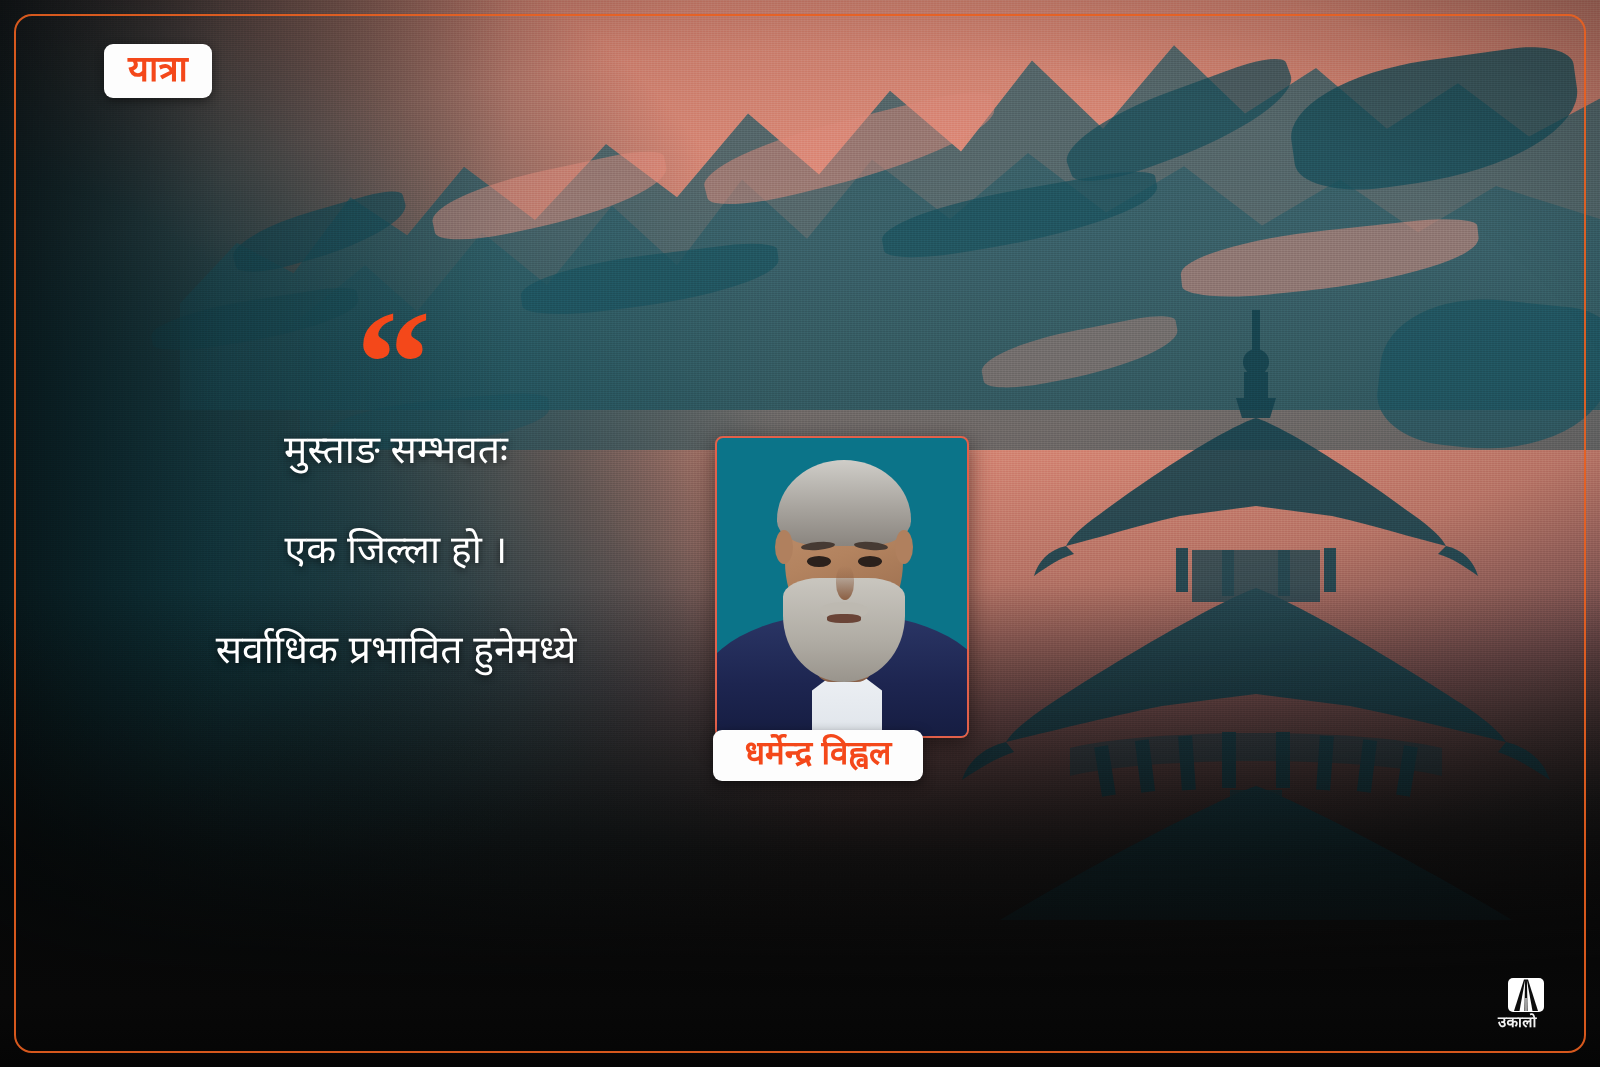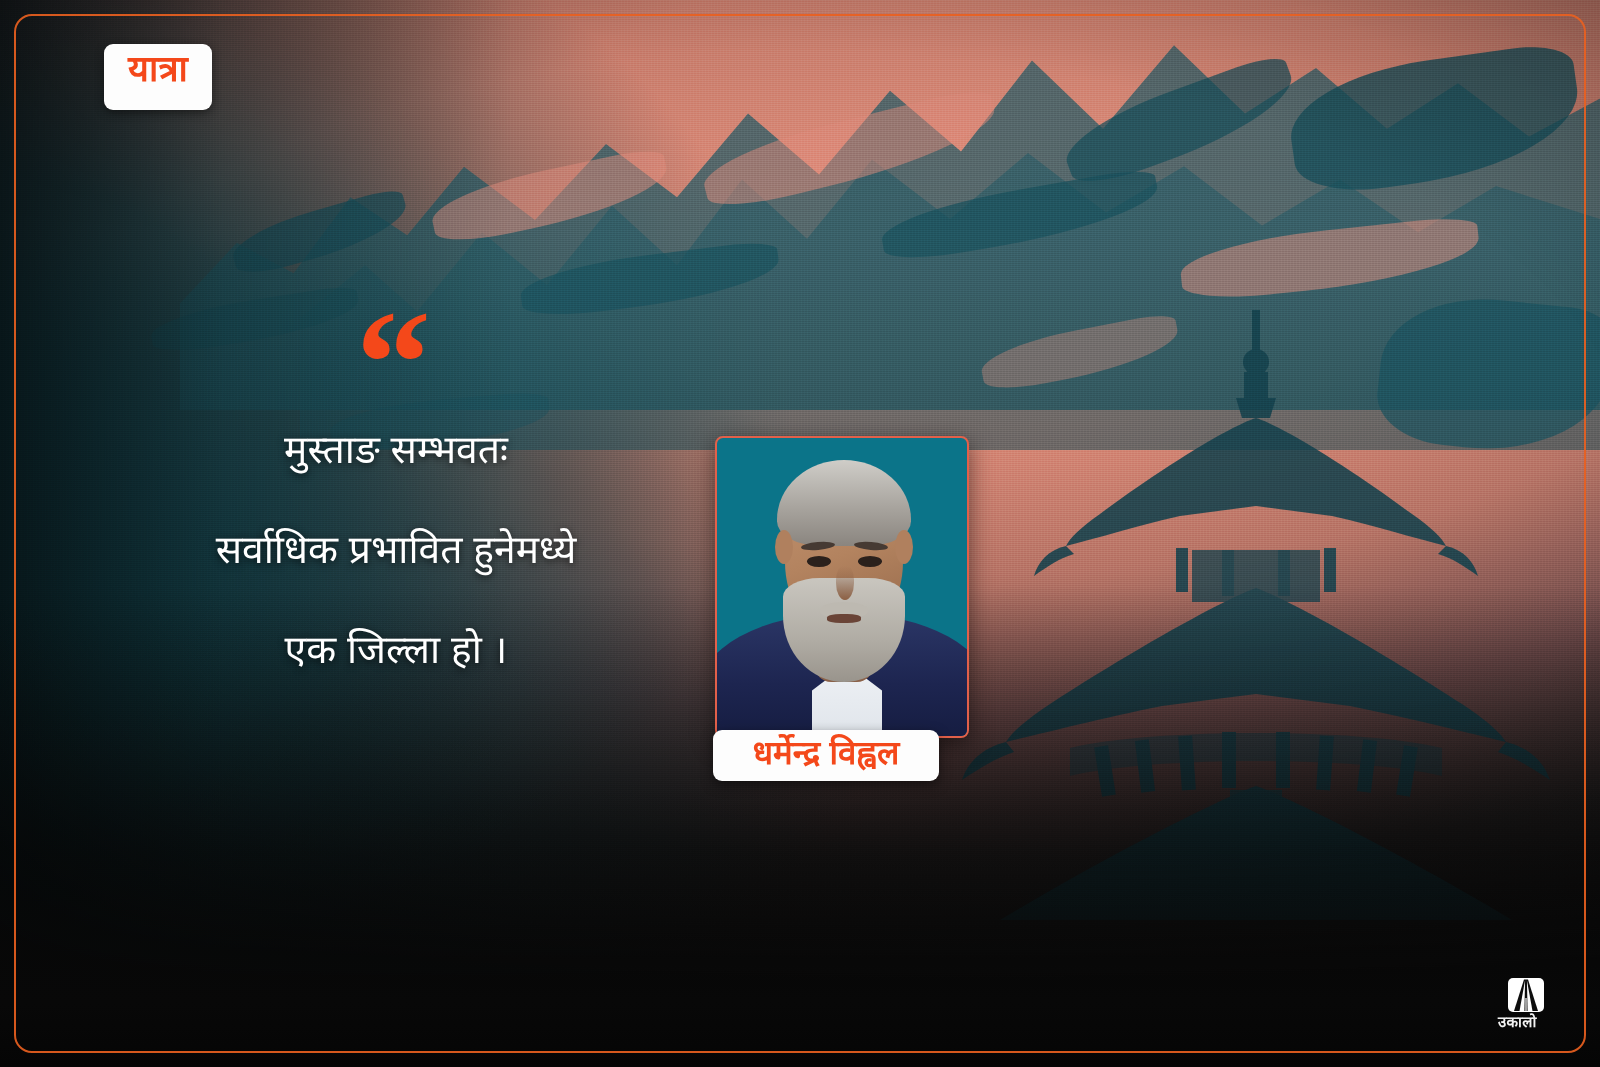--- a/index.html
+++ b/index.html
@@ -82,21 +82,21 @@
     pointer-events: none;
     opacity: .92;
   }
 
   
   #category-badge {
     position: absolute;
     left: 104px; top: 44px;
     background: #fdfdfd;
     border-radius: 9px;
-    padding: 7px 24px 23px 24px;
+    padding: 7px 24px 11px 24px;
     box-shadow: 0 3px 10px rgba(0,0,0,0.45);
   }
   #category-badge .label {
     color: #f4481a;
     font-size: 36px;
     font-weight: bold;
     line-height: 1;
     letter-spacing: .5px;
     white-space: nowrap;
   }
@@ -190,21 +190,21 @@
   }
   
   #pf-mouth { left: 110px; top: 176px; width: 34px; height: 9px; background:#6a4437; border-radius: 40%; }
   
   #pf-moustache { left: 103px; top: 164px; width: 48px; height: 16px; background:#bdb9b1; border-radius: 50% 50% 40% 40%; }
 
   
   #name-badge {
     position: absolute;
     left: 713px; top: 730px;
-    width: 226px;
+    width: 210px;
     background: #fdfdfd;
     border-radius: 9px;
     padding: 6px 0 10px 0;
     text-align: center;
     box-shadow: 0 4px 12px rgba(0,0,0,0.5);
   }
   #name-badge .label {
     color: #f4481a;
     font-size: 33px;
     font-weight: bold;
@@ -317,22 +317,22 @@
   <div id="frame"></div>
 
   <div id="category-badge">
     <div class="label">यात्रा</div>
   </div>
 
   <div id="quote-mark">“</div>
 
   <div id="quote-lines">
     <div class="qline">मुस्ताङ सम्भवतः</div>
+    <div class="qline">एक जिल्ला हो ।</div>
     <div class="qline">सर्वाधिक प्रभावित हुनेमध्ये</div>
-    <div class="qline">एक जिल्ला हो ।</div>
   </div>
 
   <div id="portrait-card">
     <div class="pf" id="pf-blazer"></div>
     <div class="pf" id="pf-shirt"></div>
     <div class="pf" id="pf-neck"></div>
     <div class="pf" id="pf-head"></div>
     <div class="pf" id="pf-beard"></div>
     <div class="pf" id="pf-hair"></div>
     <div class="pf" id="pf-ear-l"></div>

